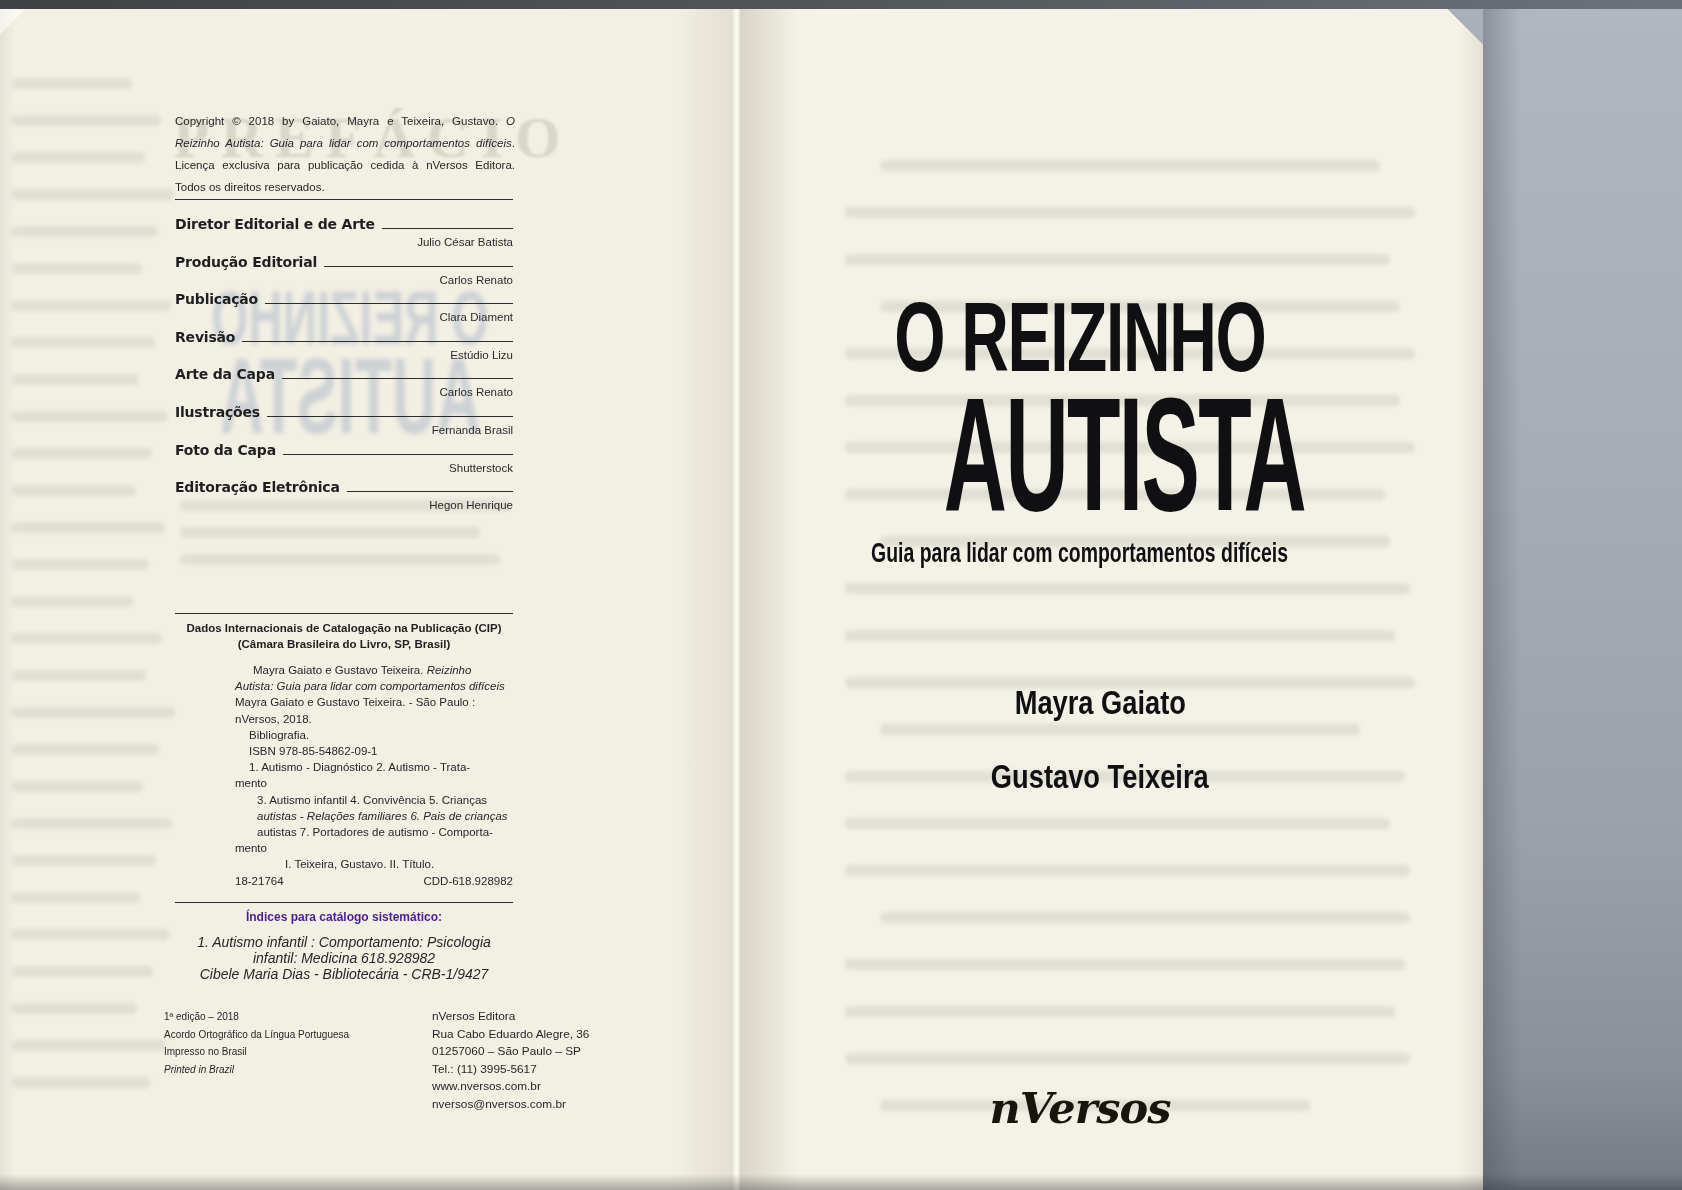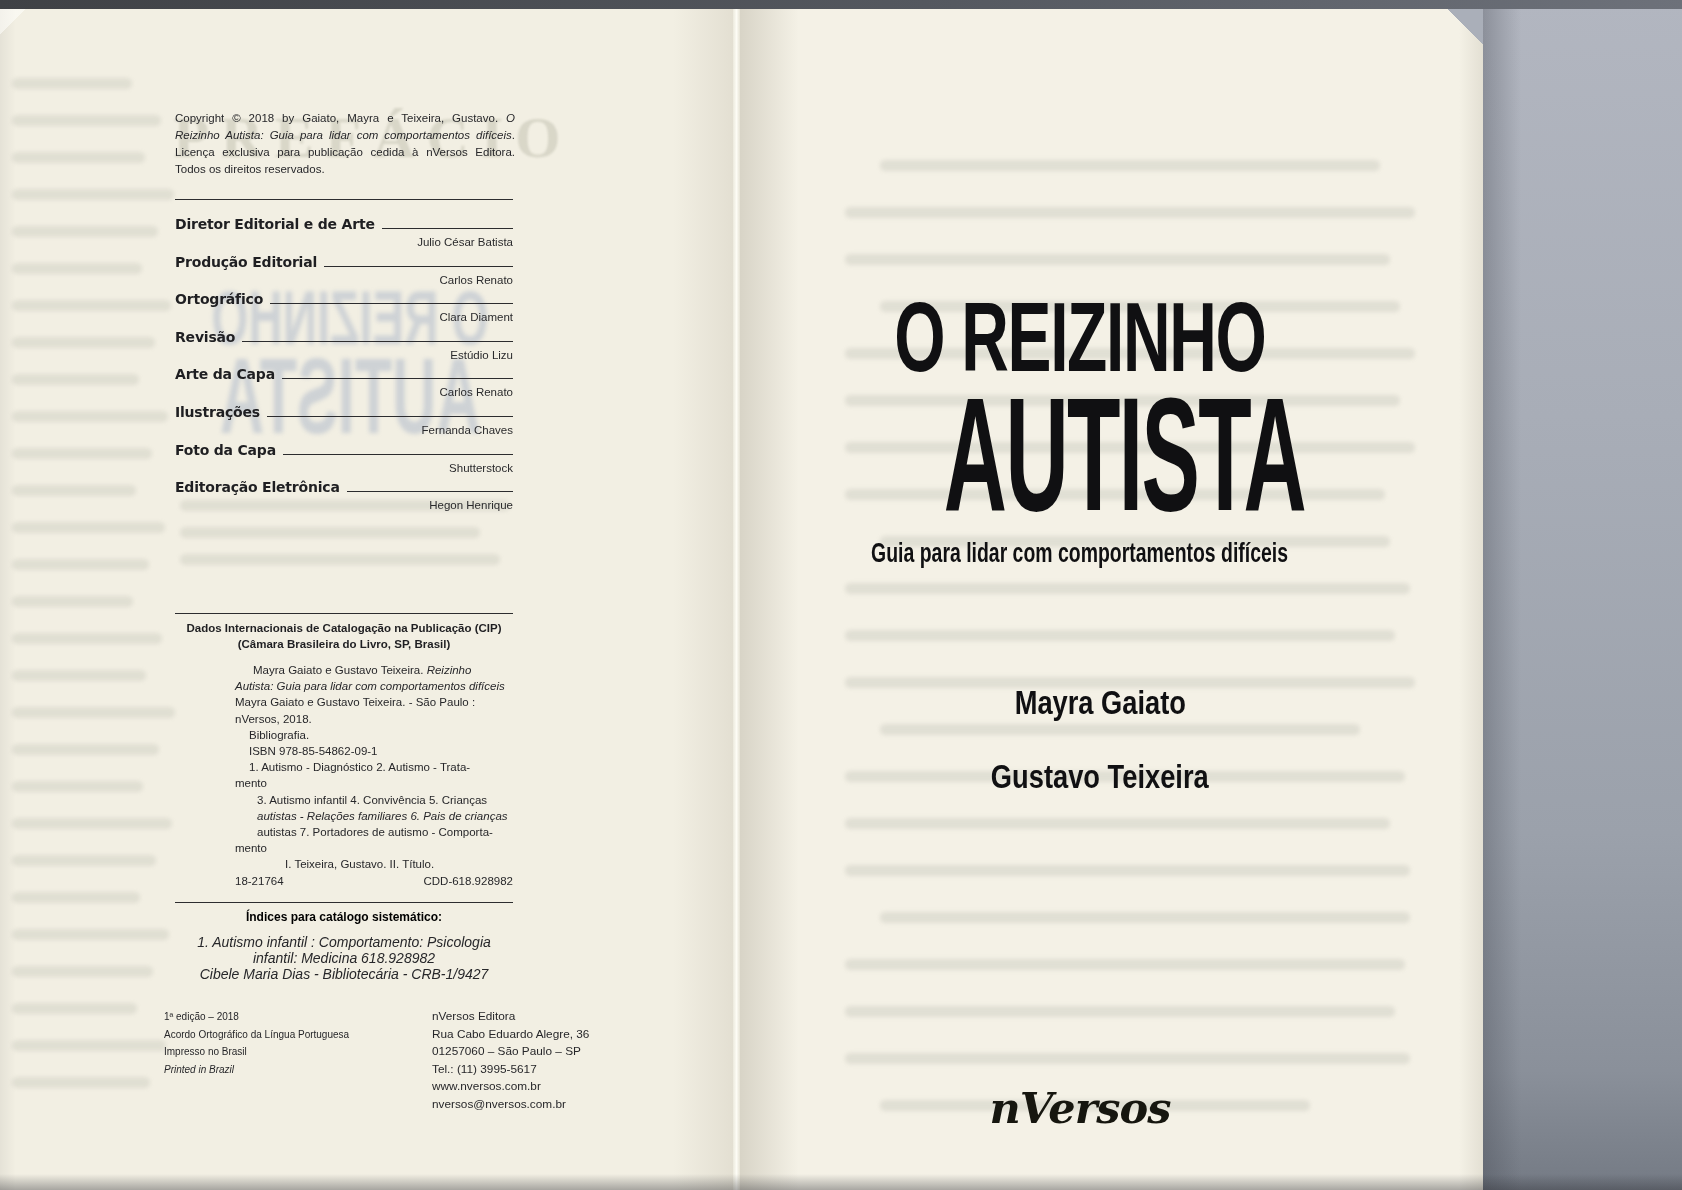--- a/index.html
+++ b/index.html
@@ -38,40 +38,40 @@
     font-family:"Liberation Serif",serif;font-weight:bold;font-size:58px;letter-spacing:12px;
     color:rgba(158,160,138,.30);filter:blur(1.2px);}
   .ghost-title{position:absolute;left:130px;top:286px;width:440px;text-align:center;
     color:rgba(148,164,192,.38);filter:blur(2.2px);font-weight:bold;line-height:.9;}
   .ghost-title .gt1{font-size:72px;}
   .ghost-title .gt1 span{display:inline-block;transform:scale(-0.66,1.05);}
   .ghost-title .gt2{font-size:102px;}
   .ghost-title .gt2 span{display:inline-block;transform:scale(-0.60,1.05);}
   
   .lp{color:#27272a;z-index:2;position:absolute;}
-  .copyright{left:175px;top:110px;width:340px;font-size:11.5px;line-height:17px;text-align:justify;margin:0;}
+  .copyright{left:175px;top:110px;width:340px;font-size:11.5px;line-height:22px;text-align:justify;margin:0;}
   .copyright em{font-style:italic;}
   .rule{position:absolute;left:175px;width:338px;border-top:1.6px solid #2d2d2f;z-index:2;}
   .r1{top:199px;} .r2{top:613px;} .r3{top:902px;}
   .credits{position:absolute;left:175px;top:216px;width:338px;height:305px;z-index:2;}
   .credit-row{position:absolute;left:0;width:100%;height:36px;}
   .credit-line{display:flex;align-items:flex-end;}
   .credit-label{font-family:"DejaVu Sans",sans-serif;font-weight:bold;font-size:14px;
     color:#1f1f22;white-space:nowrap;letter-spacing:-.2px;}
   .credit-rule{flex:1;border-bottom:1.8px solid #2c2c2e;margin:0 0 3px 7px;}
   .credit-name{position:absolute;right:0;top:20px;font-size:11.5px;color:#2a2a2c;}
   .cip-h{position:absolute;left:175px;top:621px;width:338px;text-align:center;
     font-weight:bold;font-size:11.5px;line-height:15.5px;color:#1f1f22;z-index:2;}
   .cip-body{position:absolute;left:235px;top:662px;width:278px;font-size:11.5px;
     line-height:16.2px;color:#27272a;z-index:2;}
   .cip-body .ln{white-space:nowrap;}
   .cip-body em{font-style:italic;}
   .cip-split{display:flex;justify-content:space-between;width:278px;}
   .indices-title{position:absolute;left:175px;top:910px;width:338px;text-align:center;
-    font-weight:bold;font-size:12px;color:#000000;z-index:2;}
+    font-weight:bold;font-size:12px;color:#4c1d95;z-index:2;}
   .indices{position:absolute;left:155px;top:934px;width:378px;text-align:center;
     font-size:14px;line-height:16px;color:#27272a;z-index:2;font-style:italic;}
   .edition{position:absolute;left:164px;top:1008px;width:260px;font-size:10px;line-height:17.6px;z-index:2;color:#27272a;}
   .edition em{font-style:italic;margin-top:12px;}
   .publisher{position:absolute;left:432px;top:1008px;width:220px;font-size:11.8px;line-height:17.6px;z-index:2;color:#27272a;}
   
   .rp{position:absolute;z-index:2;color:#101012;}
   .title1{position:absolute;left:790px;top:288px;width:580px;text-align:center;
     font-weight:bold;font-size:97px;line-height:1;white-space:nowrap;}
   .title1 span{display:inline-block;transform:scale(0.68,1.02);letter-spacing:-2px;}
@@ -177,21 +177,21 @@
       </div>
       <div class="credit-row" style="top: 37.6px;">
         <div class="credit-line">
           <span class="credit-label">Produção Editorial</span>
           <span class="credit-rule"></span>
         </div>
         <div class="credit-name">Carlos Renato</div>
       </div>
       <div class="credit-row" style="top: 75.2px;">
         <div class="credit-line">
-          <span class="credit-label">Ortográfico</span>
+          <span class="credit-label">Publicação</span>
           <span class="credit-rule"></span>
         </div>
         <div class="credit-name">Clara Diament</div>
       </div>
       <div class="credit-row" style="top: 112.8px;">
         <div class="credit-line">
           <span class="credit-label">Revisão</span>
           <span class="credit-rule"></span>
         </div>
         <div class="credit-name">Estúdio Lizu</div>
@@ -201,21 +201,21 @@
           <span class="credit-label">Arte da Capa</span>
           <span class="credit-rule"></span>
         </div>
         <div class="credit-name">Carlos Renato</div>
       </div>
       <div class="credit-row" style="top: 188px;">
         <div class="credit-line">
           <span class="credit-label">Ilustrações</span>
           <span class="credit-rule"></span>
         </div>
-        <div class="credit-name">Fernanda Chaves</div>
+        <div class="credit-name">Fernanda Brasil</div>
       </div>
       <div class="credit-row" style="top: 225.6px;">
         <div class="credit-line">
           <span class="credit-label">Foto da Capa</span>
           <span class="credit-rule"></span>
         </div>
         <div class="credit-name">Shutterstock</div>
       </div>
       <div class="credit-row" style="top: 263.2px;">
         <div class="credit-line">

